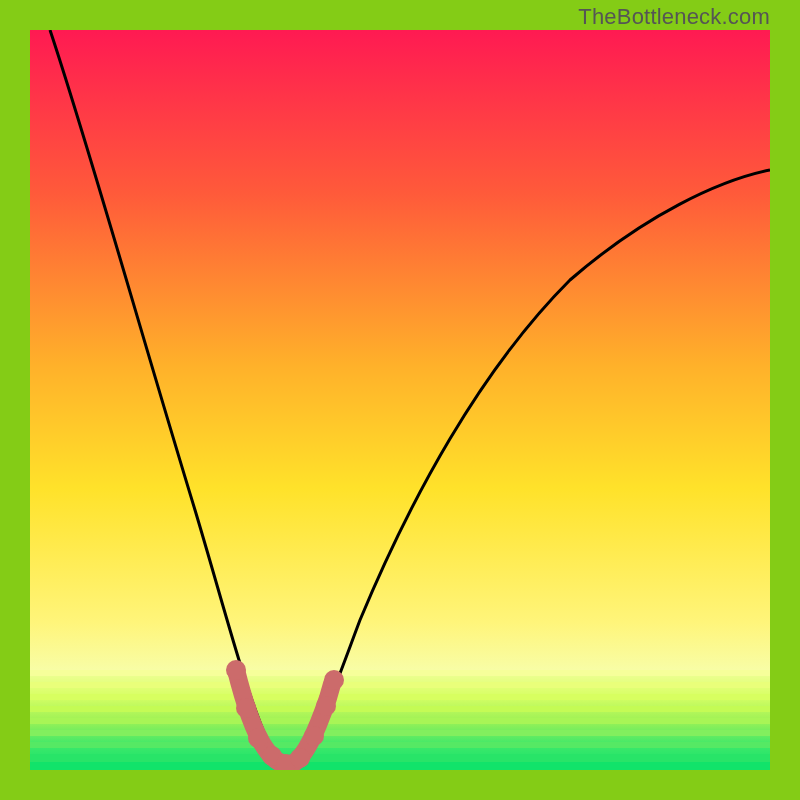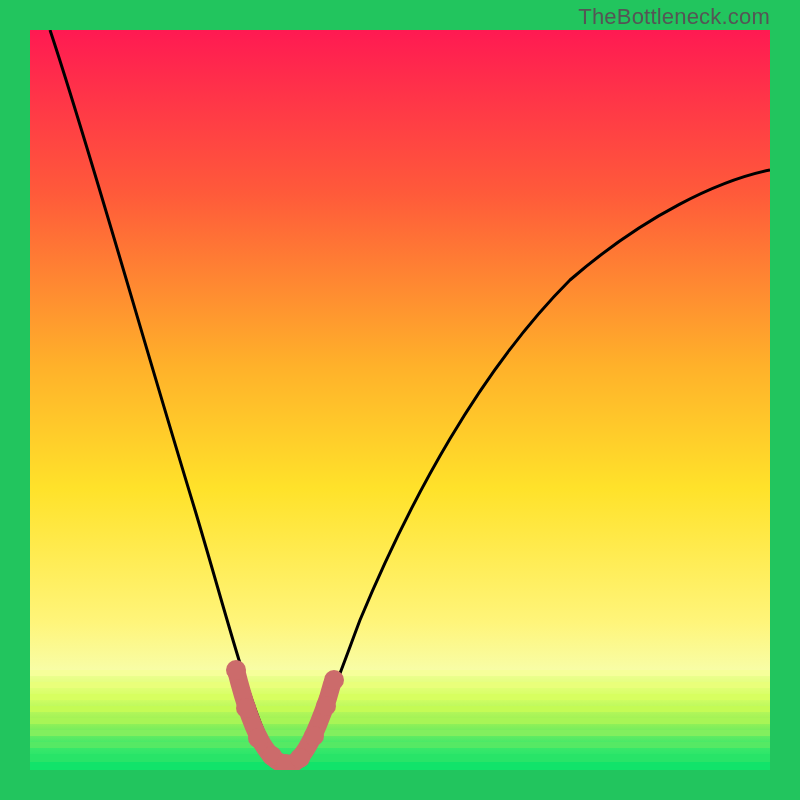--- a/index.html
+++ b/index.html
@@ -9,21 +9,21 @@
     height: 800px;
     background: #000;
     overflow: hidden;
   }
   .frame {
     position: absolute;
     left: 0;
     top: 0;
     width: 800px;
     height: 800px;
-    background: #22c55e;
+    background: #84cc16;
   }
   .plot {
     position: absolute;
     left: 30px;
     top: 30px;
     width: 740px;
     height: 740px;
   }
   .watermark {
     position: absolute;

